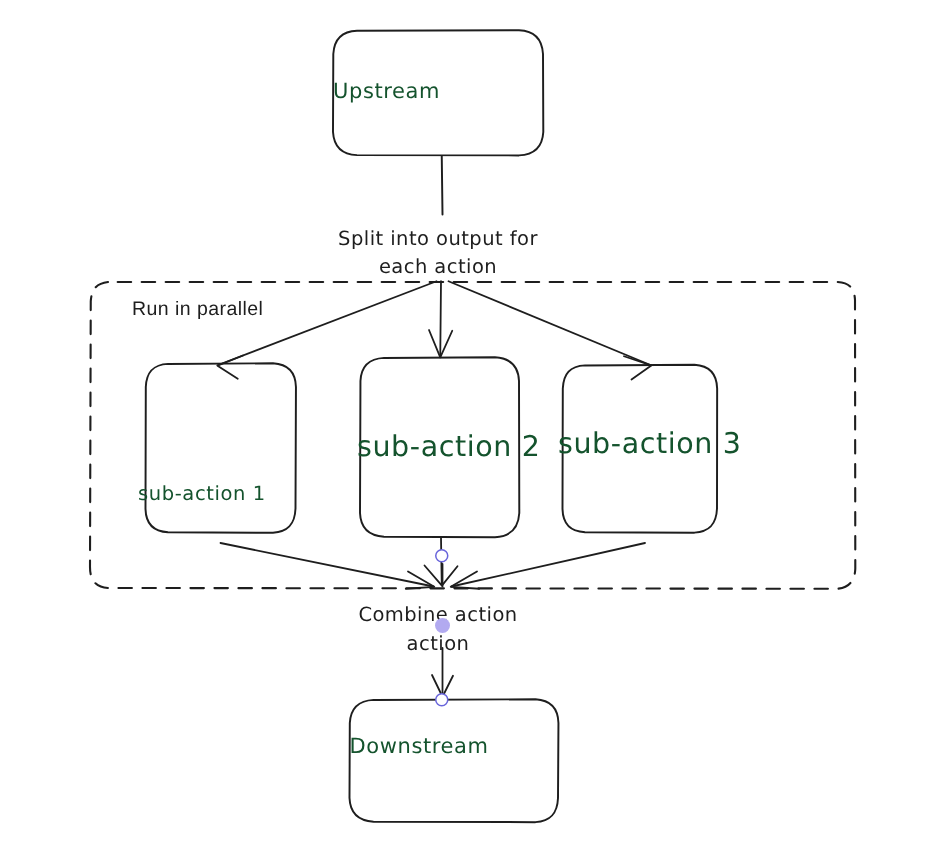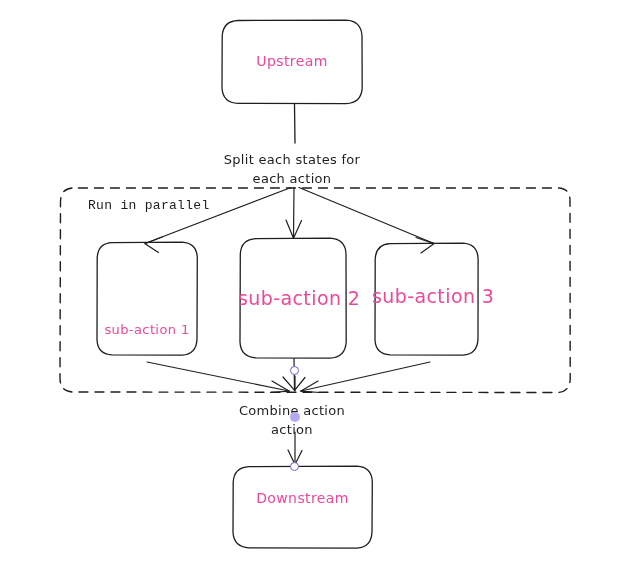--- a/index.html
+++ b/index.html
@@ -20,42 +20,41 @@
   }
   #diagram-svg {
     position: absolute;
     left: 0;
     top: 0;
     width: 622px;
     height: 577px;
   }
   .node-label {
     position: absolute;
-    text-align: center;
-    color: #ec4899;
+    color: #14532d;
     font-family: "DejaVu Sans", sans-serif;
     font-size: 14px;
     letter-spacing: 0.4px;
     line-height: 18px;
     white-space: nowrap;
     pointer-events: none;
   }
   .edge-label {
     position: absolute;
     text-align: center;
     color: #1e1e1e;
     font-family: "DejaVu Sans", sans-serif;
     font-size: 13px;
     letter-spacing: 0.3px;
     line-height: 19px;
   }
   .frame-label {
     position: absolute;
     color: #1e1e1e;
-    font-family: Liberation Mono, monospace;
+    font-family: Liberation Sans, sans-serif;
     font-size: 13px;
     letter-spacing: 0.3px;
     white-space: nowrap;
   }
   .handle-hollow {
     position: absolute;
     width: 9px;
     height: 9px;
     border-radius: 50%;
     border: 1.4px solid #6965db;
@@ -171,21 +170,21 @@
 
   <div class="node-label" style="left:238px; top:289px; width:110px; font-size:19px;">sub-action 2</div>
 
   <div class="node-label" style="left:372px; top:287px; width:110px; font-size:19px;">sub-action 3</div>
 
   <div class="node-label" style="left:233px; top:489px; width:139px;">Downstream</div>
 
   <div class="frame-label" style="left:88px; top:198px;">Run in parallel</div>
 
   <div class="edge-label" style="left:192px; top:150px; width:200px;">
-    <div>Split each states for</div>
+    <div>Split into output for</div>
     <div>each action</div>
   </div>
 
   <div class="edge-label" style="left:192px; top:401px; width:200px;">
     <div>Combine action</div>
     <div>action</div>
   </div>
 
   <div class="handle-hollow" style="left:290px; top:366px;"></div>
 

